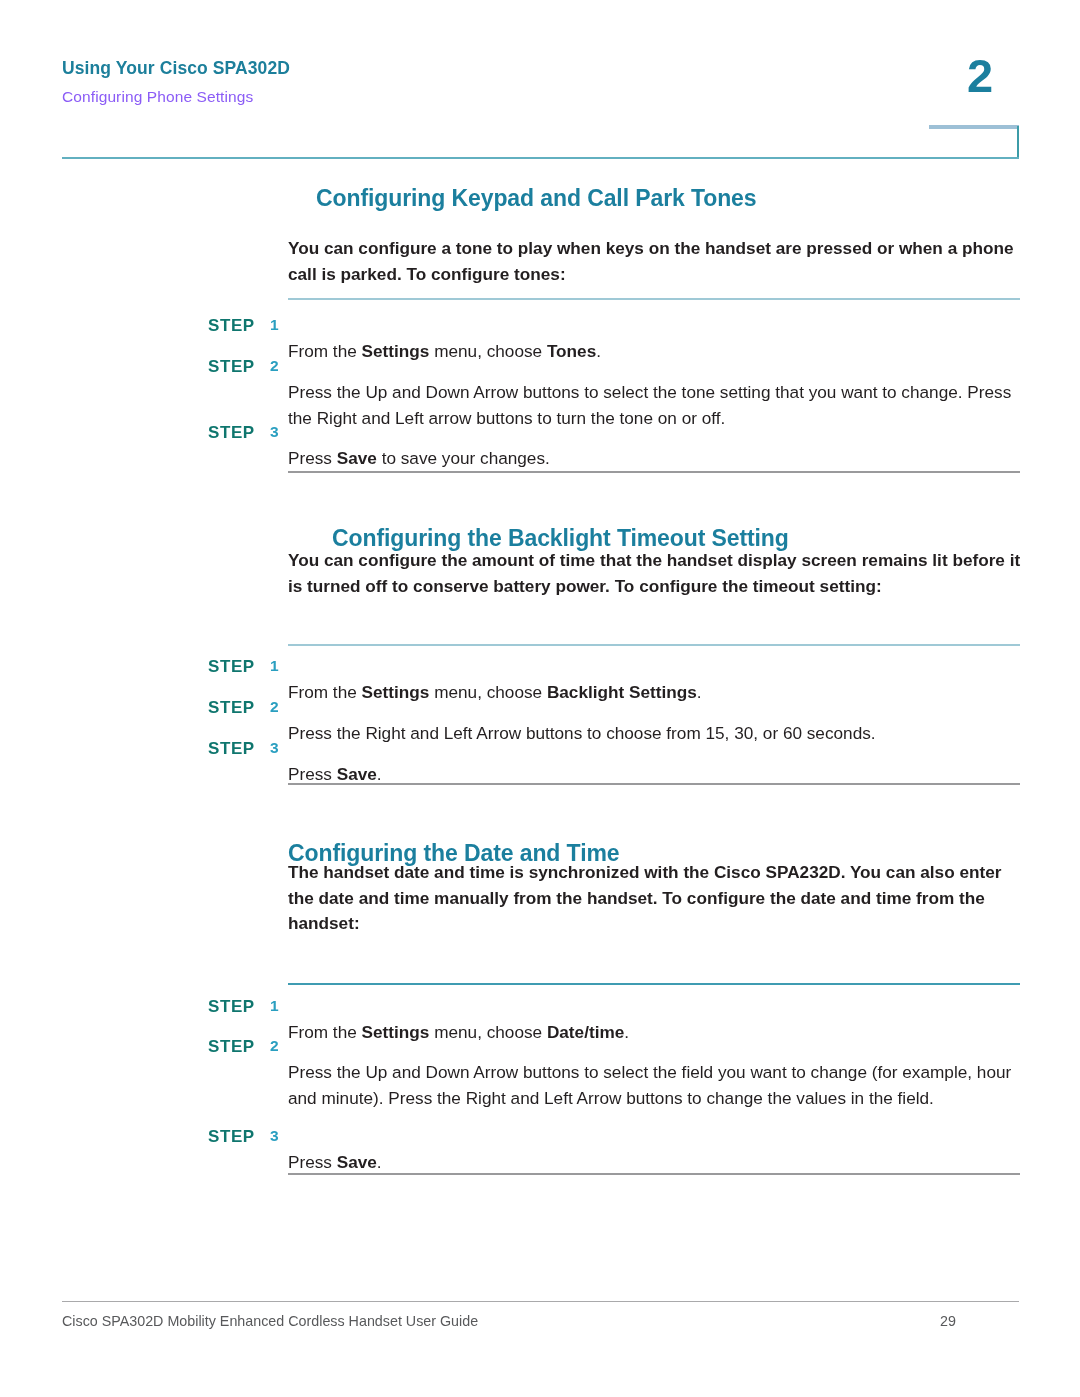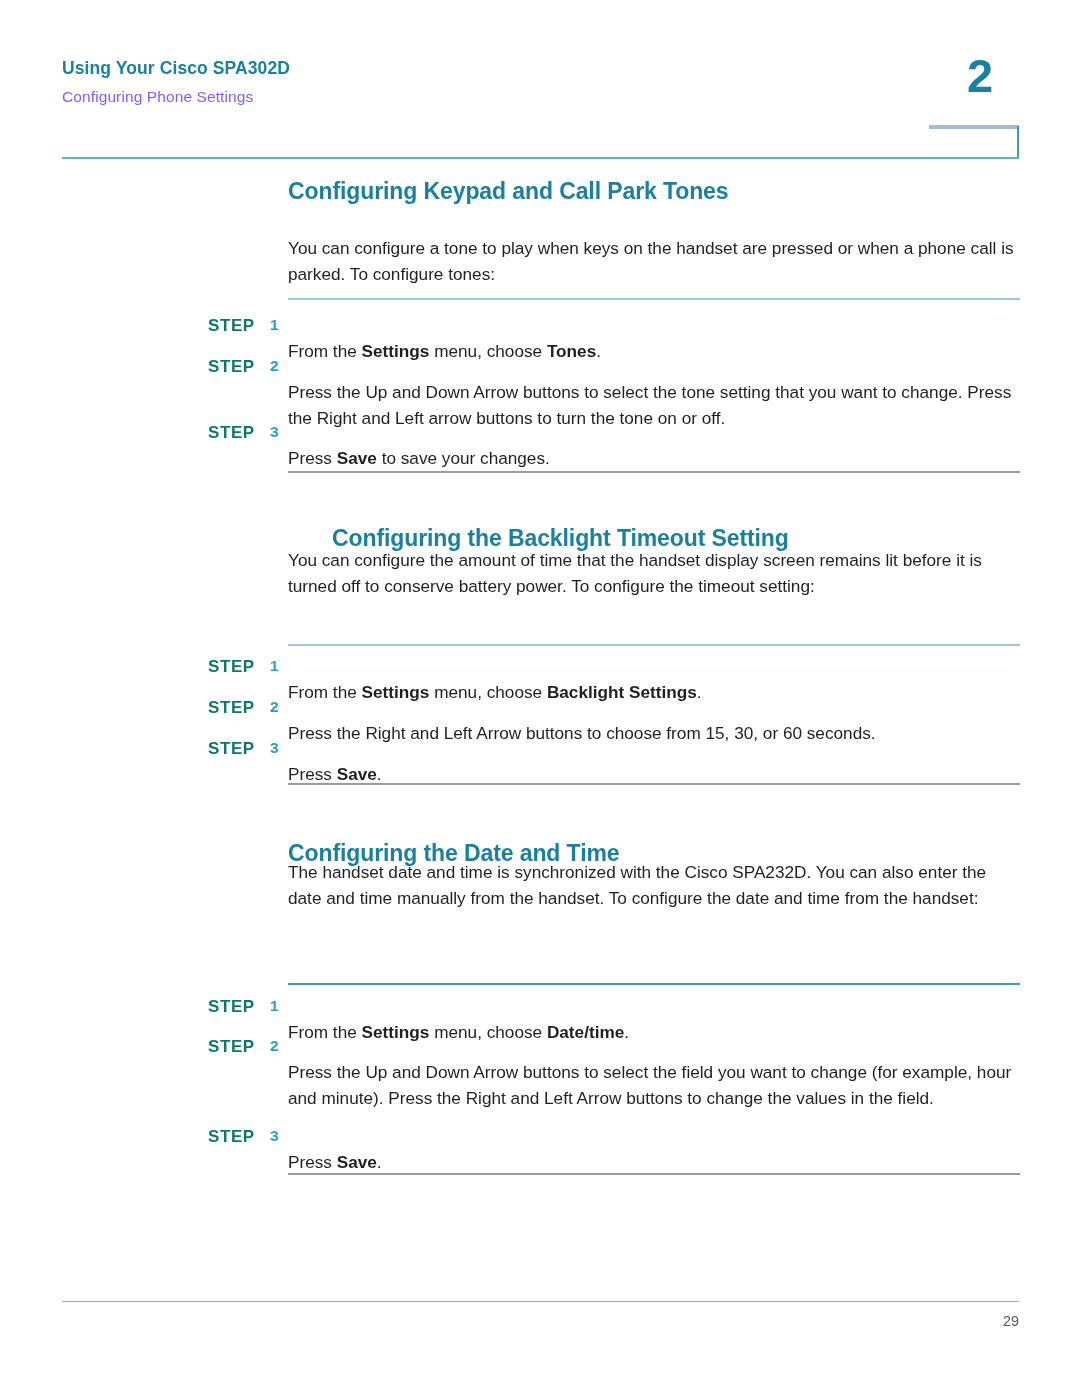--- a/index.html
+++ b/index.html
@@ -105,20 +105,21 @@
     white-space: nowrap;
   }
 
   .body-para {
     position: absolute;
     left: 288px;
     width: 736px;
     font-size: 17.2px;
     line-height: 25.5px;
     color: #231f20;
+    font-weight: bold;
   }
 
   
   .rule-blue {
     position: absolute;
     left: 288px;
     width: 732px;
     height: 2px;
     background: #9fc9d6;
   }
@@ -180,42 +181,42 @@
     left: 62px;
     top: 1313px;
     font-size: 14.3px;
     color: #58595b;
   }
   .footer-right {
     position: absolute;
     left: 940px;
     top: 1313px;
     width: 79px;
-    text-align: right;
+    text-align: left;
     font-size: 14.3px;
     color: #58595b;
   }
 </style>
 </head>
 <body>
 
 <div class="page">
 
   <div class="header">
     <div class="header-title">Using Your Cisco SPA302D</div>
     <div class="header-subtitle">Configuring Phone Settings</div>
     <div class="chapter-number">2</div>
     <div class="header-corner-top"></div>
     <div class="header-corner-right"></div>
     <div class="header-rule"></div>
   </div>
 
   <div class="content">
 
-    <div class="section-heading" style="top:178px;">Configuring Keypad and Call Park Tones</div>
+    <div class="section-heading" style="top:185px;margin-left:28px;">Configuring Keypad and Call Park Tones</div>
 
     <div class="body-para" style="top:236px;">You can configure a tone to play when keys on the handset are pressed or when a phone call is parked. To configure tones:</div>
 
     <div class="rule-blue" style="top:298px;"></div>
 
     <div class="step" style="top:316px;">
       <span class="step-label">STEP</span>
       <span class="step-num">1</span>
       <span class="step-text">From the <b>Settings</b> menu, choose <b>Tones</b>.</span>
     </div>
@@ -282,15 +283,16 @@
       <span class="step-label">STEP</span>
       <span class="step-num">3</span>
       <span class="step-text">Press <b>Save</b>.</span>
     </div>
 
     <div class="rule-gray" style="top:1173px;"></div>
 
   </div>
 
   <div class="footer-rule"></div>
+  <div class="footer-left">Cisco SPA302D Mobility Enhanced Cordless Handset User Guide</div>
   <div class="footer-right">29</div>
 
 </div>
 
 </body></html>

